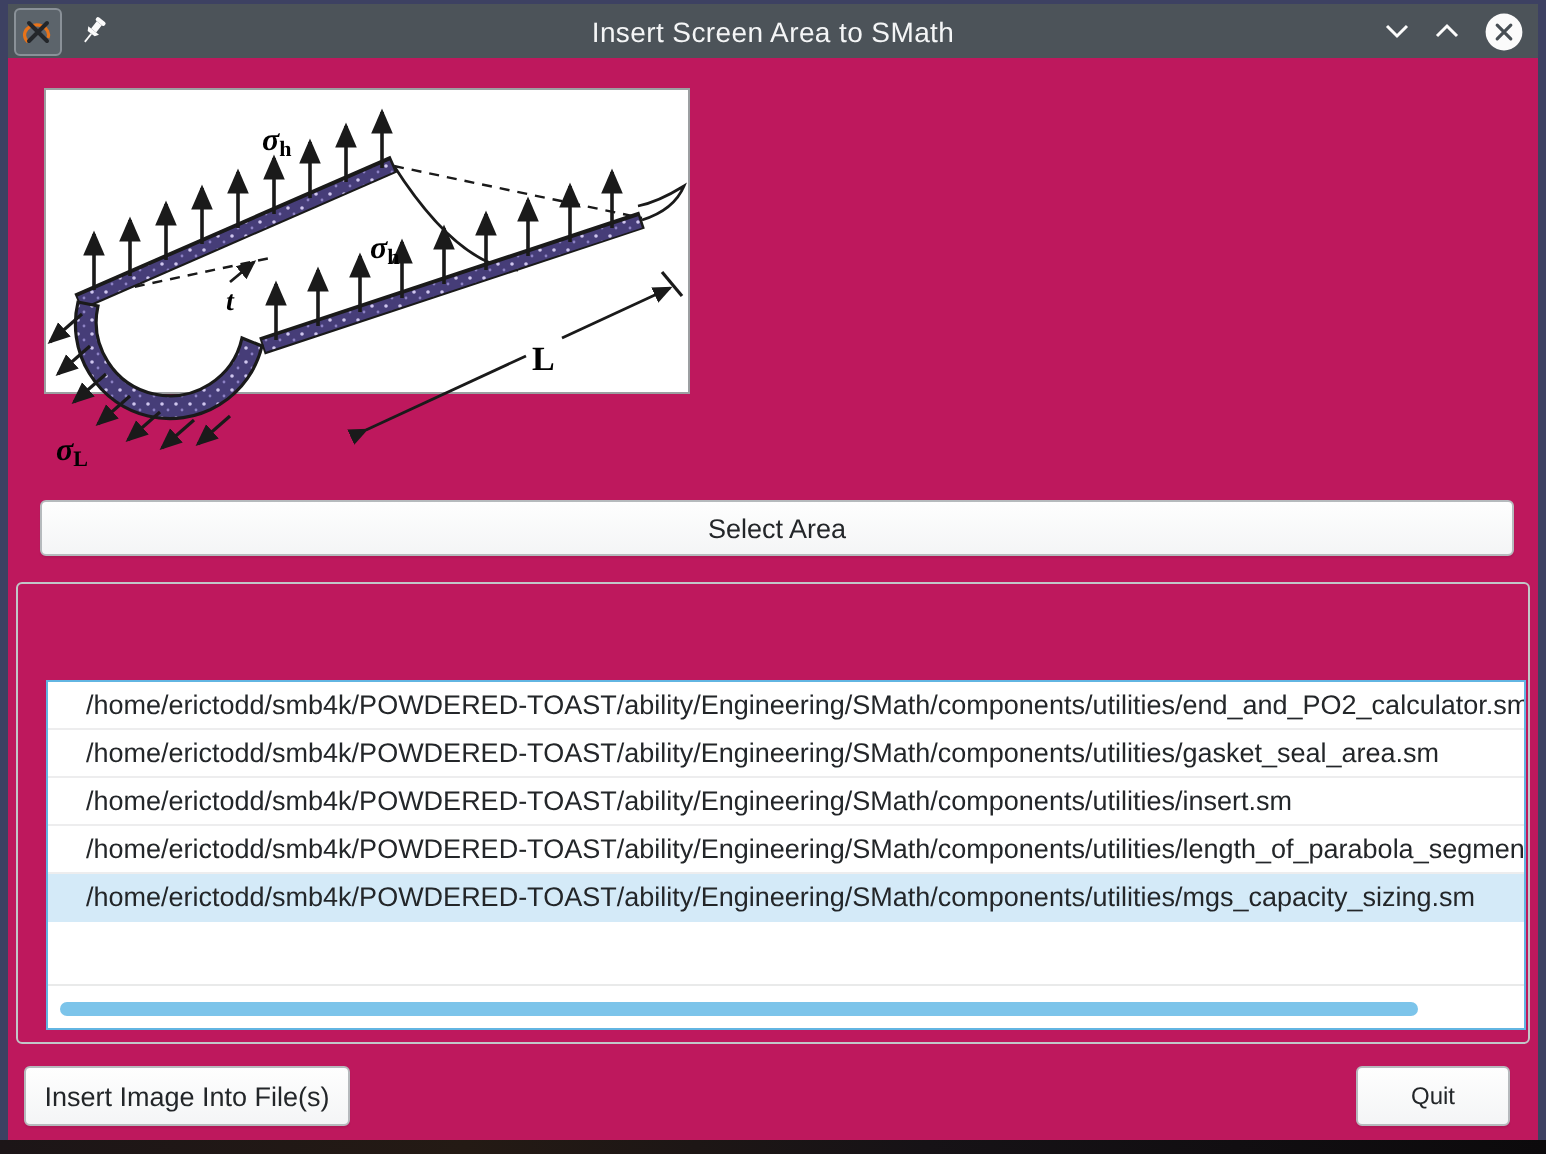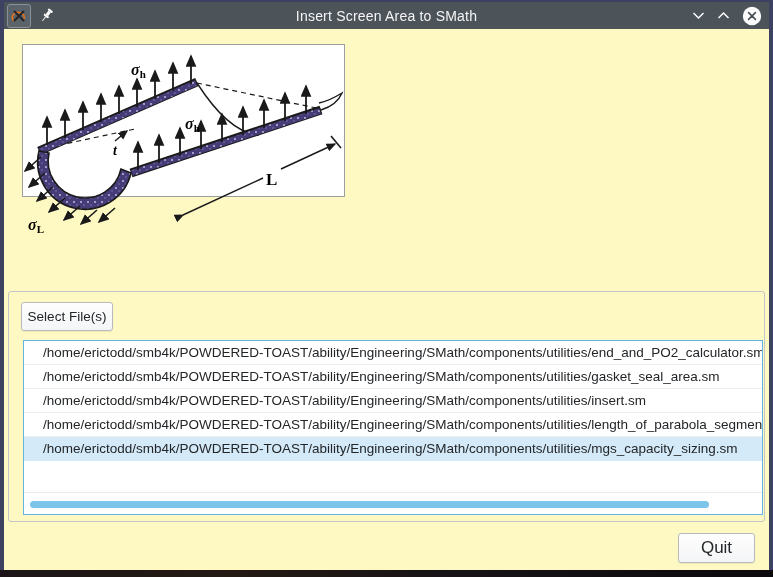--- a/index.html
+++ b/index.html
@@ -8,21 +8,21 @@
     font-family:"Liberation Sans","DejaVu Sans",sans-serif;
     background:#3d4162;
     position:relative;
   }
   .desktop-bottom{
     position:absolute;left:0;right:0;bottom:0;height:7px;
     background:linear-gradient(90deg,#1c1517 0%,#241a14 30%,#161216 60%,#0c0a0c 100%);
   }
   .window{
     position:absolute;left:4px;top:2px;width:765px;height:569px;
-    background:#fef9c3;
+    background:#be185d;
     display:flex;flex-direction:column;
   }
   
   .titlebar{
     height:27px;flex:0 0 27px;background:#4c5359;position:relative;
     display:flex;align-items:center;
   }
   .titlebar .title{
     position:absolute;left:0;right:0;text-align:center;
     color:#f4f5f6;font-size:14px;letter-spacing:.2px;
@@ -64,21 +64,21 @@
     font-size:13.5px;color:#232629;white-space:nowrap;overflow:hidden;
     padding-left:19px;
   }
   .file-row.selected{background:#d4eaf8;border-bottom:1px solid #d4eaf8;}
   .hscroll-sep{position:absolute;left:0;right:0;bottom:21px;border-top:1px solid #e9eaea;}
   .hscroll-thumb{
     position:absolute;left:6px;bottom:6px;width:679px;height:7px;
     background:#7cc4ea;border-radius:3.5px;
   }
   .insert-btn{position:absolute;left:8px;top:504px;width:163px;height:30px;}
-  .quit-btn{position:absolute;left:674px;top:504px;width:77px;height:30px;font-size:17px;}
+  .quit-btn{position:absolute;left:674px;top:504px;width:77px;height:30px;font-size:12px;}
   svg text{font-family:"Liberation Serif","DejaVu Serif",serif;}
 </style>
 </head>
 <body>
 
 <div class="window">
 
   <div class="titlebar">
     <div class="tb-left">
       <div class="app-icon-box">
@@ -188,37 +188,40 @@
         <line x1="308" y1="91" x2="318" y2="103" stroke="#1a1a1a" stroke-width="1.6"></line>
 
         <text x="108" y="30" font-size="16" font-weight="bold"><tspan font-style="italic">σ</tspan><tspan font-size="11" dy="3">h</tspan></text>
         <text x="162" y="84" font-size="16" font-weight="bold"><tspan font-style="italic">σ</tspan><tspan font-size="11" dy="3">h</tspan></text>
         <text x="5" y="185" font-size="16" font-weight="bold"><tspan font-style="italic">σ</tspan><tspan font-size="11" dy="3">L</tspan></text>
         <text x="90" y="110" font-size="14" font-weight="bold" font-style="italic">t</text>
         <text x="243" y="140" font-size="17" font-weight="bold">L</text>
       </svg>
     </div>
 
+    <div class="btn select-area-btn">
+      <span>Select Area</span>
+    </div>
 
     <div class="group-box">
-      <div class="btn select-files-btn">
-        <span>Select File(s)</span>
-      </div>
 
       <div class="file-list">
         <div class="file-row">/home/erictodd/smb4k/POWDERED-TOAST/ability/Engineering/SMath/components/utilities/end_and_PO2_calculator.sm</div>
         <div class="file-row">/home/erictodd/smb4k/POWDERED-TOAST/ability/Engineering/SMath/components/utilities/gasket_seal_area.sm</div>
         <div class="file-row">/home/erictodd/smb4k/POWDERED-TOAST/ability/Engineering/SMath/components/utilities/insert.sm</div>
         <div class="file-row">/home/erictodd/smb4k/POWDERED-TOAST/ability/Engineering/SMath/components/utilities/length_of_parabola_segment.sm</div>
         <div class="file-row selected">/home/erictodd/smb4k/POWDERED-TOAST/ability/Engineering/SMath/components/utilities/mgs_capacity_sizing.sm</div>
         <div class="hscroll-sep"></div>
         <div class="hscroll-thumb"></div>
       </div>
     </div>
 
+    <div class="btn insert-btn">
+      <span>Insert Image Into File(s)</span>
+    </div>
     <div class="btn quit-btn">
       <span>Quit</span>
     </div>
 
   </div>
 </div>
 
 <div class="desktop-bottom"></div>
 
 </body></html>

